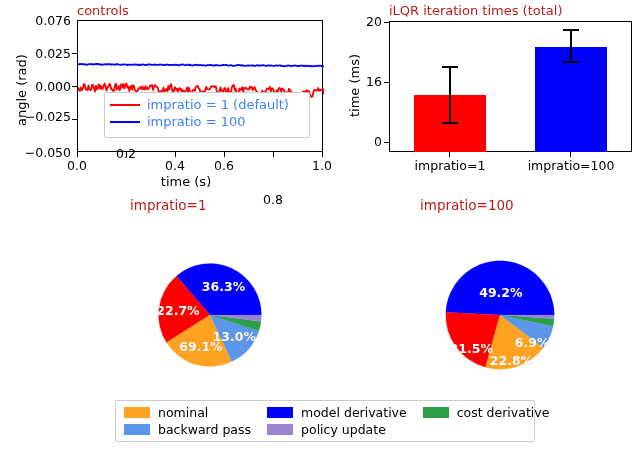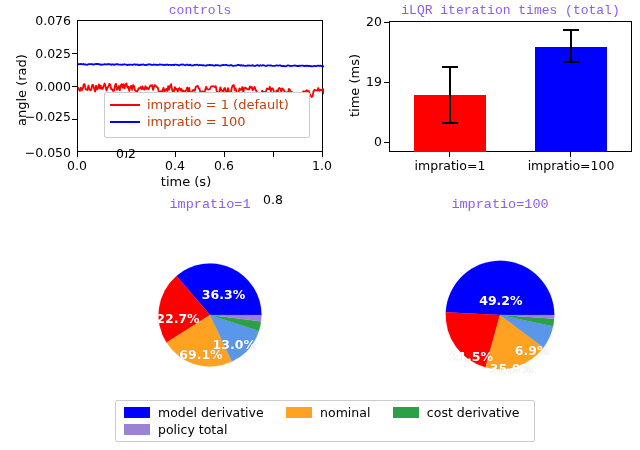--- a/index.html
+++ b/index.html
@@ -8,55 +8,53 @@
     background:#ffffff;
     font-family:"DejaVu Sans", sans-serif;
     overflow:hidden;
     position:relative;
   }
   .fig{position:absolute;inset:0;}
 
   
   .axes{position:absolute;border:1.4px solid #000;background:#fff;box-sizing:border-box;}
   .title{
-    position:absolute;text-align:center;font-size:13px;color:#8b5cf6;
+    position:absolute;text-align:left;font-size:13px;color:#b91c1c;
     white-space:nowrap;
-    font-family:Liberation Mono, monospace;
   }
   .ytick,.xtick{position:absolute;font-size:12.5px;color:#000;white-space:nowrap;}
   .ytick{text-align:right;}
   .xtick{text-align:center;}
   .tickmark{position:absolute;background:#000;}
   .axlabel{position:absolute;font-size:13px;color:#000;white-space:nowrap;text-align:center;}
   .ylabel-rot{
     position:absolute;font-size:13px;color:#000;white-space:nowrap;
     transform-origin:0 0;transform:rotate(-90deg);
   }
 
   
   .lineplot-svg{position:absolute;}
   .legend-box{
     position:absolute;background:#fff;border:1px solid #cccccc;border-radius:2px;
     box-sizing:border-box;padding:3px 5px;
   }
   .legend-row{display:flex;align-items:center;height:17px;}
   .legend-line{width:30px;height:0;border-top-width:2.6px;border-top-style:solid;margin-right:7px;}
-  .legend-txt{font-size:13px;color:#c2410c;white-space:nowrap;}
+  .legend-txt{font-size:13px;color:#3b82f6;white-space:nowrap;}
 
   
   .bar{position:absolute;}
   .errbar{position:absolute;background:#000;}
 
   
   .pie-wrap{position:absolute;}
   .pie-label{
     position:absolute;color:#fff;font-size:12.5px;font-weight:bold;
     white-space:nowrap;transform:translate(-50%,-50%);
     text-shadow:0 0 1px rgba(0,0,0,.25);
-    margin-top:8px;
   }
 
   
   .blegend{
     position:absolute;background:#fff;border:1px solid #cccccc;border-radius:2px;
     box-sizing:border-box;
     display:grid;grid-template-columns:auto auto auto;
     column-gap:16px;row-gap:2px;
     padding:5px 8px;align-content:center;
   }
@@ -128,21 +126,21 @@
     <div class="bar" id="bar1" style="left: 534.7px; top: 46.5907px; width: 72px; height: 105.409px; background: rgb(0, 0, 255);"></div>
 
     <div class="errbar" id="eb0v" style="left: 448.8px; top: 66.6977px; width: 1.9px; height: 56.0558px;"></div>
     <div class="errbar" id="eb0t" style="left: 441.7px; top: 65.6977px; width: 16px; height: 2.1px;"></div>
     <div class="errbar" id="eb0b" style="left: 441.7px; top: 121.753px; width: 16px; height: 2.1px;"></div>
     <div class="errbar" id="eb1v" style="left: 569.8px; top: 30.1395px; width: 1.9px; height: 31.6837px;"></div>
     <div class="errbar" id="eb1t" style="left: 562.7px; top: 29.1395px; width: 16px; height: 2.1px;"></div>
     <div class="errbar" id="eb1b" style="left: 562.7px; top: 60.8233px; width: 16px; height: 2.1px;"></div>
 
     <div class="ytick" style="left:348px;top:14px;width:34px;">20</div>
-    <div class="ytick" style="left:348px;top:74px;width:34px;">19</div>
+    <div class="ytick" style="left:348px;top:74px;width:34px;">16</div>
     <div class="ytick" style="left:348px;top:134px;width:34px;">0</div>
 
     <div class="tickmark" style="left:384px;top:21.5px;width:5px;height:1.4px;"></div>
     <div class="tickmark" style="left:384px;top:81.5px;width:5px;height:1.4px;"></div>
     <div class="tickmark" style="left:384px;top:141.5px;width:5px;height:1.4px;"></div>
 
     <div class="tickmark" style="left:449px;top:152px;width:1.4px;height:5px;"></div>
     <div class="tickmark" style="left:570px;top:152px;width:1.4px;height:5px;"></div>
 
     <div class="xtick" style="left:390px;top:158px;width:120px;">impratio=1</div>
@@ -179,37 +177,41 @@
           <path d="M 0 0 L -0.9987 -0.0502 A 1 1 0 0 0 -0.2669 0.9637 Z" fill="#ff0000" stroke="#ff0000" stroke-width="0.004"></path>
           <path d="M 0 0 L -0.2669 0.9637 A 1 1 0 0 0 0.8016 0.5979 Z" fill="#ffa221" stroke="#ffa221" stroke-width="0.004"></path>
           <path d="M 0 0 L 0.8016 0.5979 A 1 1 0 0 0 0.9786 0.2059 Z" fill="#5a97e8" stroke="#5a97e8" stroke-width="0.004"></path>
           <path d="M 0 0 L 0.9786 0.2059 A 1 1 0 0 0 0.9976 0.0691 Z" fill="#2ca048" stroke="#2ca048" stroke-width="0.004"></path>
           <path d="M 0 0 L 0.9976 0.0691 A 1 1 0 0 0 1.0000 0.0000 Z" fill="#9a83d4" stroke="#9a83d4" stroke-width="0.004"></path>
         </svg>
     </div>
     <div id="pie2-labels" style="position:absolute;left:443px;top:270px;width:114px;height:114px;">
         <div class="pie-label" style="left: 57.8881px; top: 21.6712px;">49.2%</div>
         <div class="pie-label" style="left: 28.3442px; top: 77.6824px;">21.5%</div>
-        <div class="pie-label" style="left: 68.4472px; top: 90.4347px;">35.9%</div>
+        <div class="pie-label" style="left: 68.4472px; top: 90.4347px;">22.8%</div>
         <div class="pie-label" style="left: 89.209px; top: 71.5429px;">6.9%</div>
       </div>
   </div>
 
   <div class="blegend" style="left:115px;top:400px;width:420px;height:42px;">
+    <div class="blegend-item">
+      <span class="swatch" id="sw1" style="background: rgb(255, 162, 33);"></span>
+      <span class="blegend-txt">nominal</span>
+    </div>
     <div class="blegend-item">
       <span class="swatch" id="sw0" style="background: rgb(0, 0, 255);"></span>
       <span class="blegend-txt">model derivative</span>
     </div>
     <div class="blegend-item">
-      <span class="swatch" id="sw1" style="background: rgb(255, 162, 33);"></span>
-      <span class="blegend-txt">nominal</span>
-    </div>
-    <div class="blegend-item">
       <span class="swatch" id="sw2" style="background: rgb(44, 160, 72);"></span>
       <span class="blegend-txt">cost derivative</span>
     </div>
     <div class="blegend-item">
+      <span class="swatch" id="sw4" style="background: rgb(90, 151, 232);"></span>
+      <span class="blegend-txt">backward pass</span>
+    </div>
+    <div class="blegend-item">
       <span class="swatch" id="sw5" style="background: rgb(154, 131, 212);"></span>
-      <span class="blegend-txt">policy total</span>
+      <span class="blegend-txt">policy update</span>
     </div>
   </div>
 
 </div>
 
 </body></html>

